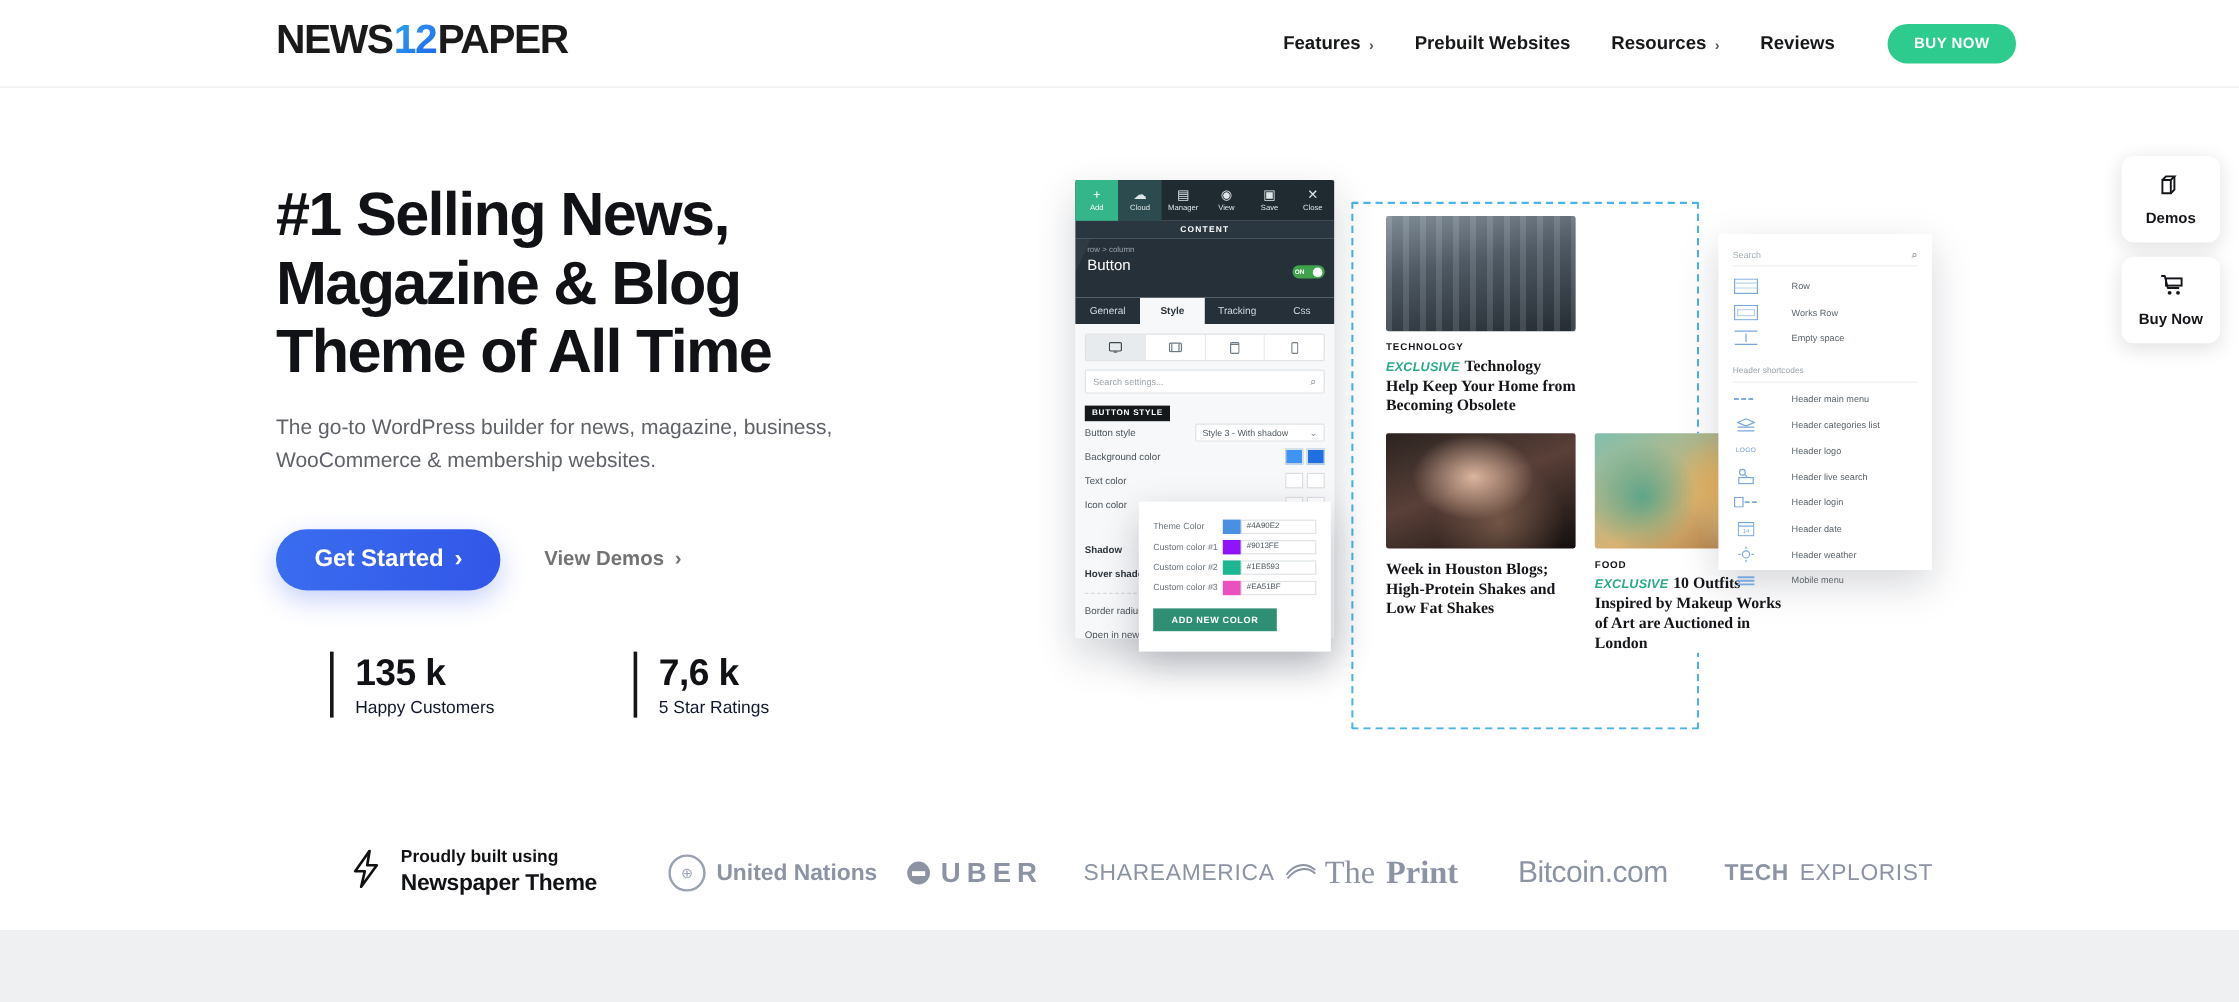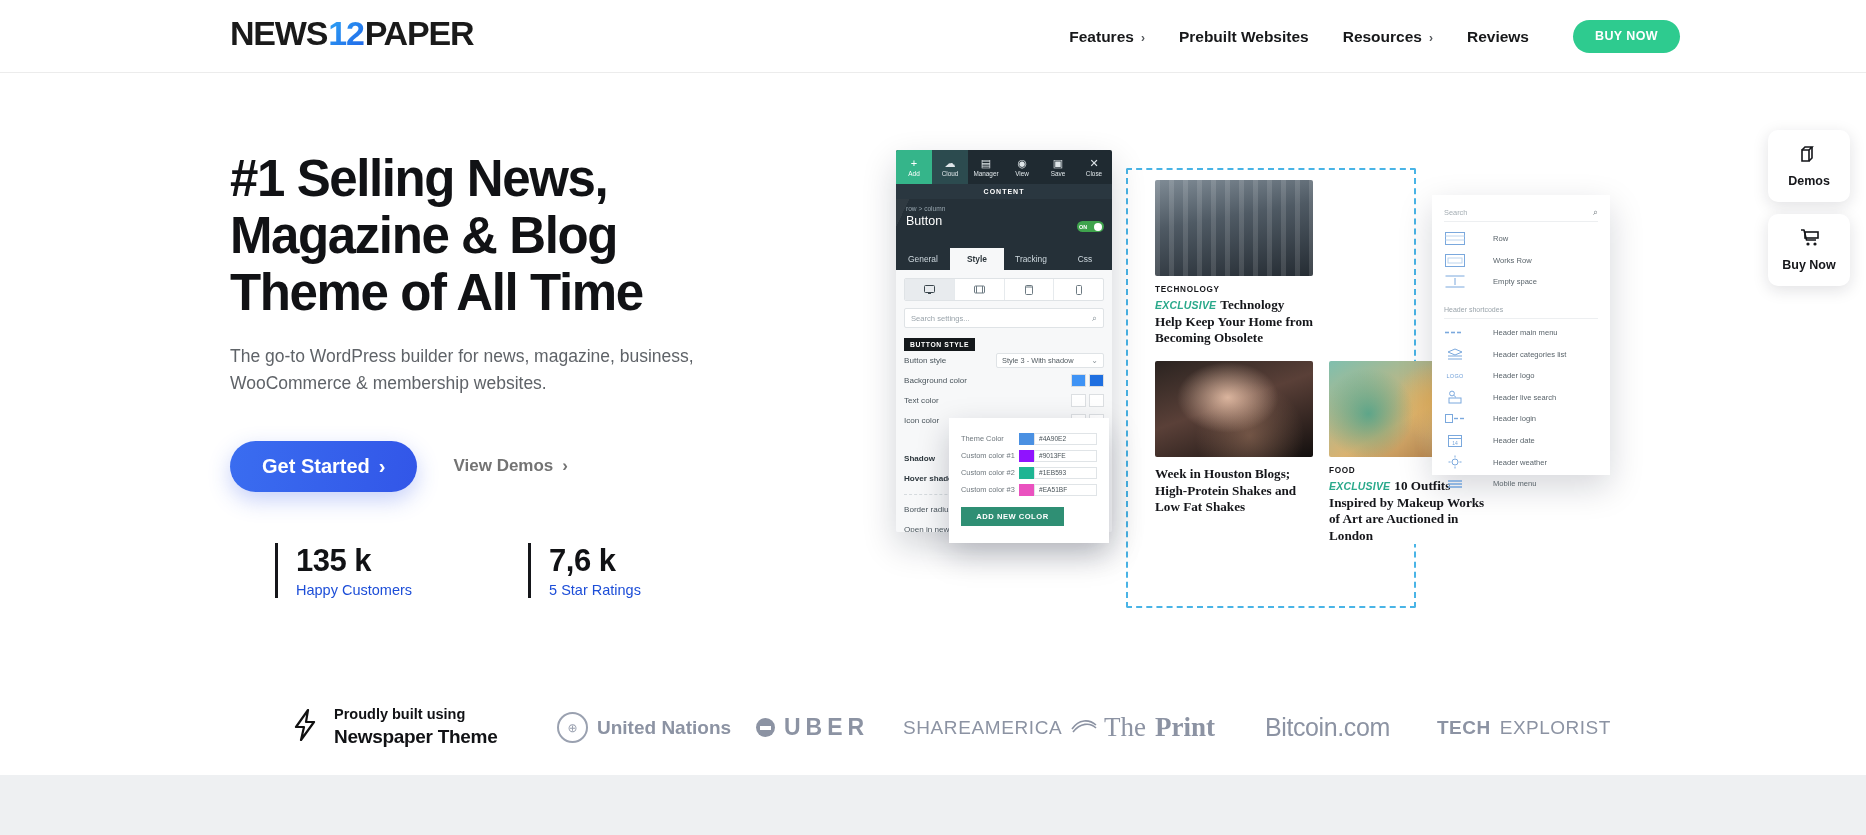--- a/index.html
+++ b/index.html
@@ -67,21 +67,21 @@
     box-shadow:0 8px 22px rgba(50,86,232,.28);
   }
   .btn-link{
     display:inline-flex; align-items:center; gap:9px;
     color:#737373; font-size:17px; font-weight:700; cursor:pointer;
   }
 
   .stats{ position:absolute; left:230px; top:543px; display:flex; gap:0;margin-left:45px; }
   .stat{ padding-left:18px; border-left:3px solid #15161a; margin-right:116px; }
   .stat-val{ font-size:31px; font-weight:800; letter-spacing:-.5px; color:#111215; line-height:1.15;}
-  .stat-label{ font-size:14.5px; color:#1d4ed8; margin-top:3px; }
+  .stat-label{ font-size:14.5px; color:#0f172a; margin-top:3px; }
 
   
   .hero-art{ position:absolute; left:896px; top:150px; width:640px; height:490px; }
 
   .dash-box{
     position:absolute; left:230px; top:18px; width:290px; height:440px;
     border:2px dashed #49b4e6; border-radius:2px;
   }
 
   

